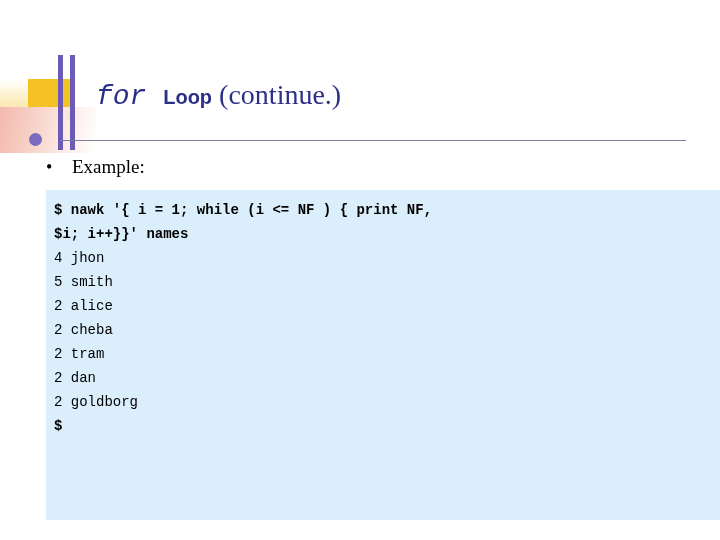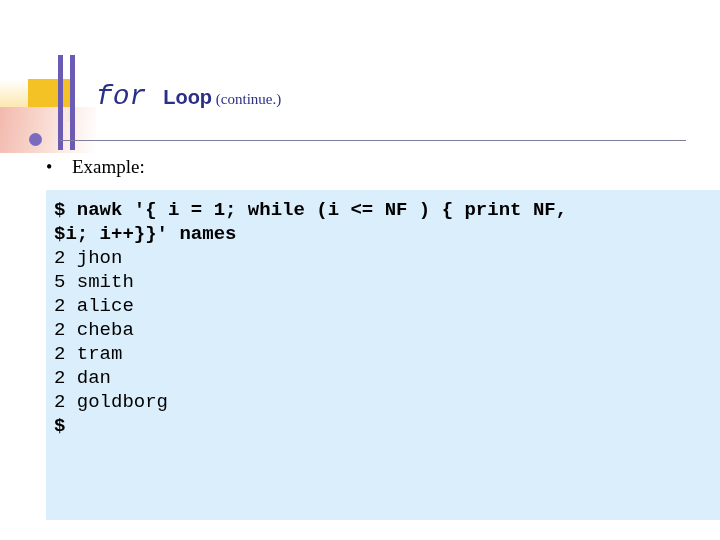--- a/index.html
+++ b/index.html
@@ -91,21 +91,21 @@
     color: #2b2f86;
   }
   .title .t-bold {
     font-family: "Liberation Sans", sans-serif;
     font-weight: bold;
     color: #2b2f86;
     font-size: 20px;
   }
   .title .t-rest {
     font-family: "Liberation Serif", serif;
-    font-size: 15px;
+    font-size: 28px;
     color: #2b2f86;
   }
 
   .title-rule {
     position: absolute;
     left: 60px;
     top: 140px;
     width: 626px;
     height: 1px;
     background: #7d7d9c;
@@ -137,21 +137,21 @@
     left: 46px;
     top: 190px;
     width: 674px;
     height: 330px;
     background: #dbeefb;
     padding: 8px 0 0 0;
     box-sizing: border-box;
   }
   .code-line {
     font-family: "Liberation Mono", monospace;
-    font-size: 19px;
+    font-size: 14px;
     line-height: 24px;
     color: #000000;
     white-space: pre;
     padding-left: 8px;
   }
   .code-line.bold {
     font-weight: bold;
   }
 </style>
 </head>
@@ -171,21 +171,21 @@
 </div>
 <div class="title-rule"></div>
 
 <div class="bullet-row">
   <span class="bullet-dot">•</span><span class="bullet-text">Example:</span>
 </div>
 
 <div class="code-block" id="code-block">
     <div class="code-line bold">$ nawk '{ i = 1; while (i &lt;= NF ) { print NF,</div>
     <div class="code-line bold">$i; i++}}' names</div>
-    <div class="code-line">2 jhon</div>
+    <div class="code-line">4 jhon</div>
     <div class="code-line">5 smith</div>
     <div class="code-line">2 alice</div>
     <div class="code-line">2 cheba</div>
     <div class="code-line">2 tram</div>
     <div class="code-line">2 dan</div>
     <div class="code-line">2 goldborg</div>
     <div class="code-line bold">$</div>
   </div>
 
 </body></html>

